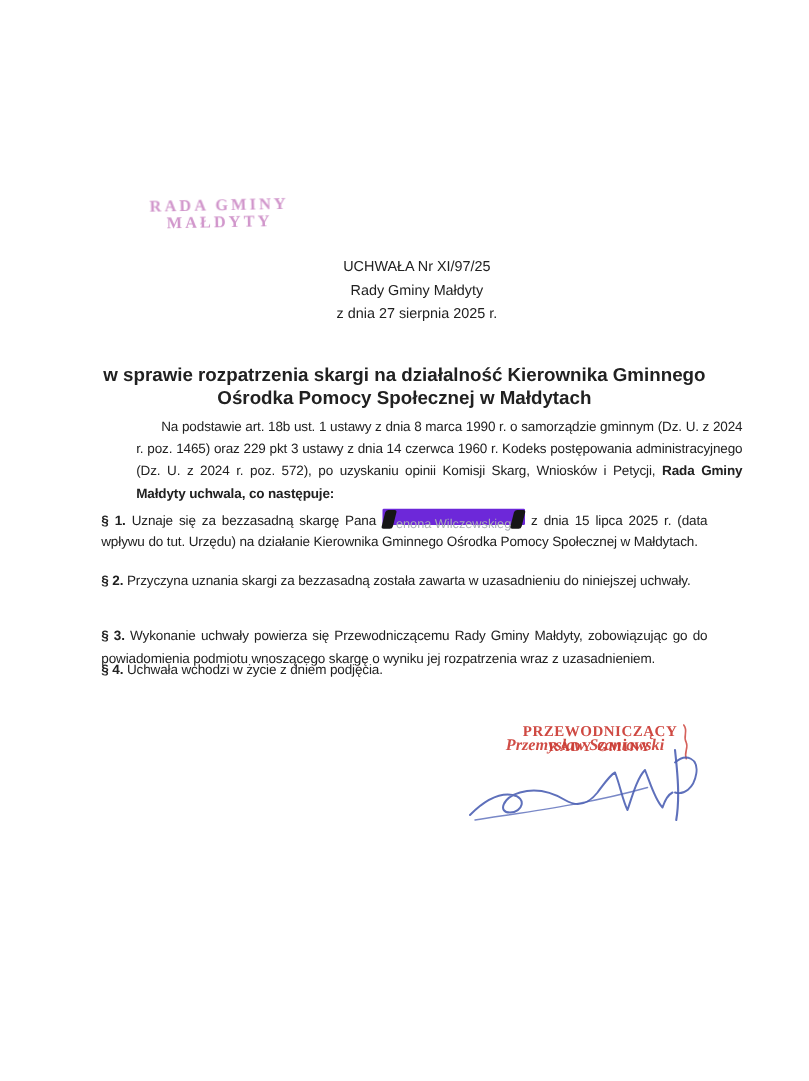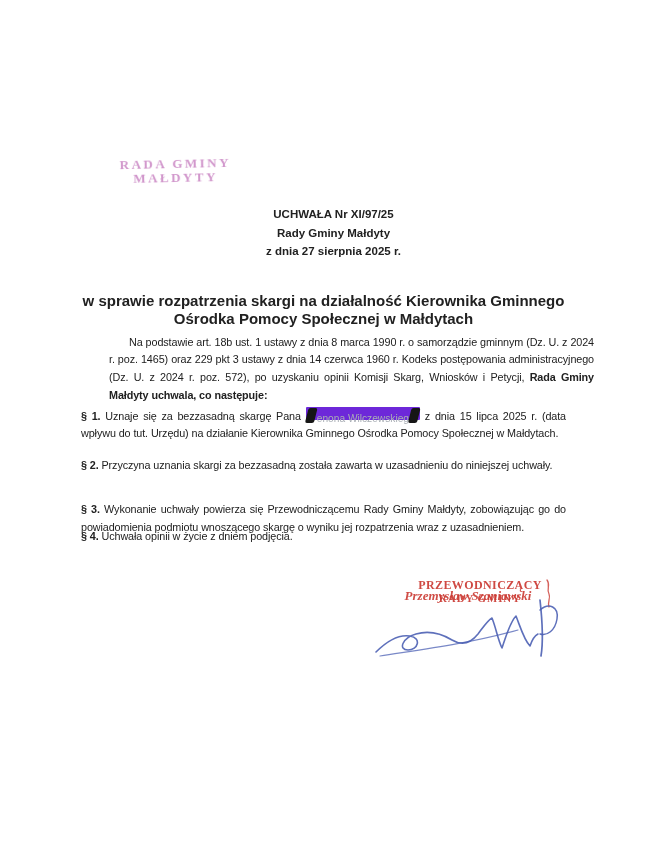--- a/index.html
+++ b/index.html
@@ -19,21 +19,21 @@
     font-weight:bold;font-size:13px;line-height:14px;
     letter-spacing:2.5px;
     color:var(--stamp_pink,#c77fc0);
     opacity:.82;
     transform:rotate(-1.2deg);
     filter:blur(.25px);
   }
   
   .title-block{
     position:absolute;left:91px;top:205px;width:485px;
-    text-align:center;font-weight:bold;
+    text-align:center;font-weight:normal;
     font-size:11.5px;line-height:18.5px;
   }
   .subject-block{
     position:absolute;left:81px;top:292px;width:485px;
     text-align:center;font-weight:bold;
     font-size:15px;line-height:17.5px;
   }
   
   .para{
     position:absolute;left:81px;width:485px;
@@ -119,21 +119,21 @@
   <div class="subject-block">w sprawie rozpatrzenia skargi na działalność Kierownika Gminnego Ośrodka Pomocy Społecznej w Małdytach</div>
 
   <p class="para" id="preamble"><span>Na podstawie art. 18b ust. 1 ustawy z dnia 8 marca 1990 r. o samorządzie gminnym (Dz. U. z 2024 r. poz. 1465) oraz 229 pkt 3 ustawy z dnia 14 czerwca 1960 r. Kodeks postępowania administracyjnego (Dz. U. z 2024 r. poz. 572), po uzyskaniu opinii Komisji Skarg, Wniosków i Petycji, </span><b>Rada Gminy Małdyty uchwala, co następuje:</b></p>
 
   <p class="para" id="sec1"><b>§ 1.</b><span> Uznaje się za bezzasadną skargę Pana </span><span class="redaction"><span class="blob"></span><span class="ghost">enona Wilczewskieg</span><span class="blob"></span></span><span> z dnia 15 lipca 2025 r. (data wpływu do tut. Urzędu) na działanie Kierownika Gminnego Ośrodka Pomocy Społecznej w Małdytach.</span></p>
 
   <p class="para" id="sec2"><b>§ 2.</b><span> Przyczyna uznania skargi za bezzasadną została zawarta w uzasadnieniu do niniejszej uchwały.</span></p>
 
   <p class="para" id="sec3"><b>§ 3.</b><span> Wykonanie uchwały powierza się Przewodniczącemu Rady Gminy Małdyty, zobowiązując go do powiadomienia podmiotu wnoszącego skargę o wyniku jej rozpatrzenia wraz z uzasadnieniem.</span></p>
 
-  <p class="para" id="sec4"><b>§ 4.</b><span> Uchwała opinii w życie z dniem podjęcia.</span></p>
+  <p class="para" id="sec4"><b>§ 4.</b><span> Uchwała wchodzi w życie z dniem podjęcia.</span></p>
 
   <div class="sig-role">
     <div class="role1">PRZEWODNICZĄCY</div>
     <div class="role2">RADY GMINY</div>
   </div>
   <div class="sig-name">Przemysław Szaniawski</div>
 
   <svg class="stamp-artifact" viewBox="0 0 12 30" xmlns="http://www.w3.org/2000/svg">
     <path d="M4 1 C8 6 3 10 6 15 C8 19 4 23 6 28" fill="none" stroke="currentColor" stroke-width="1.3" stroke-linecap="round"></path>
   </svg>

